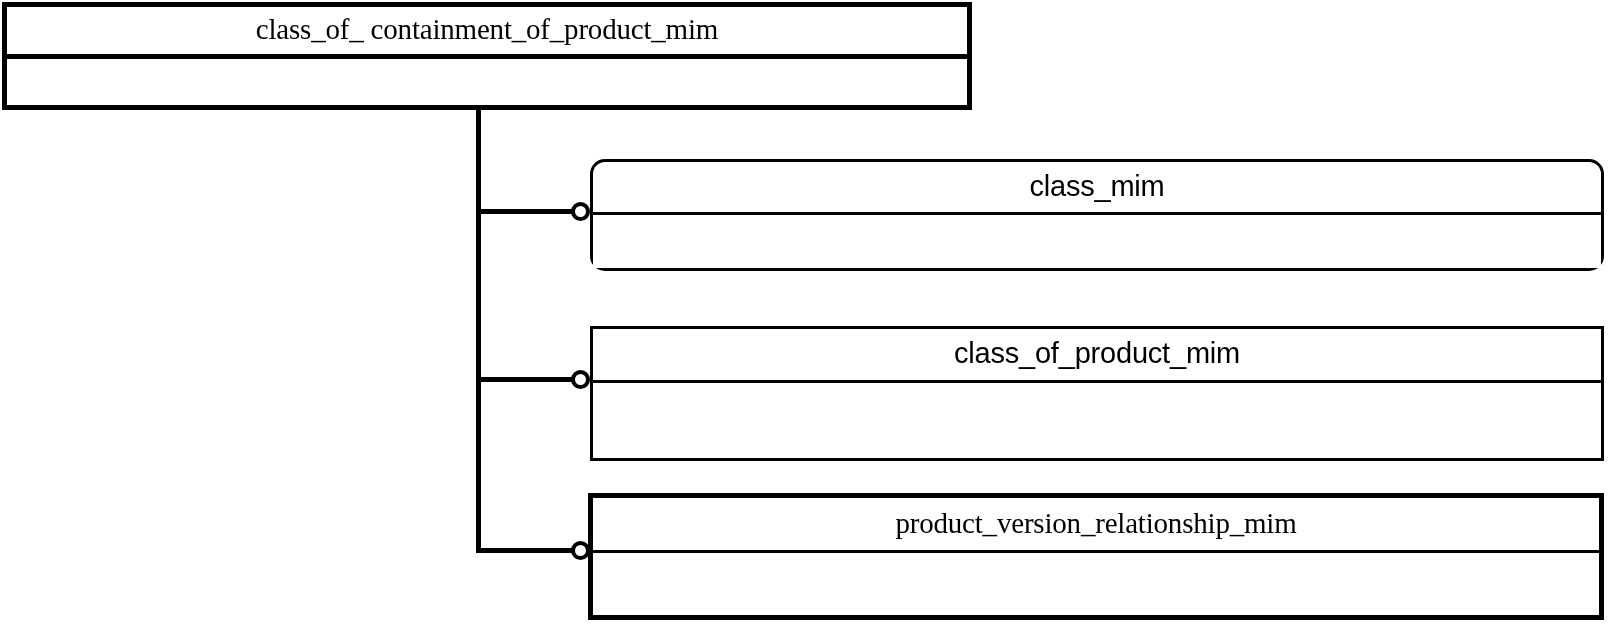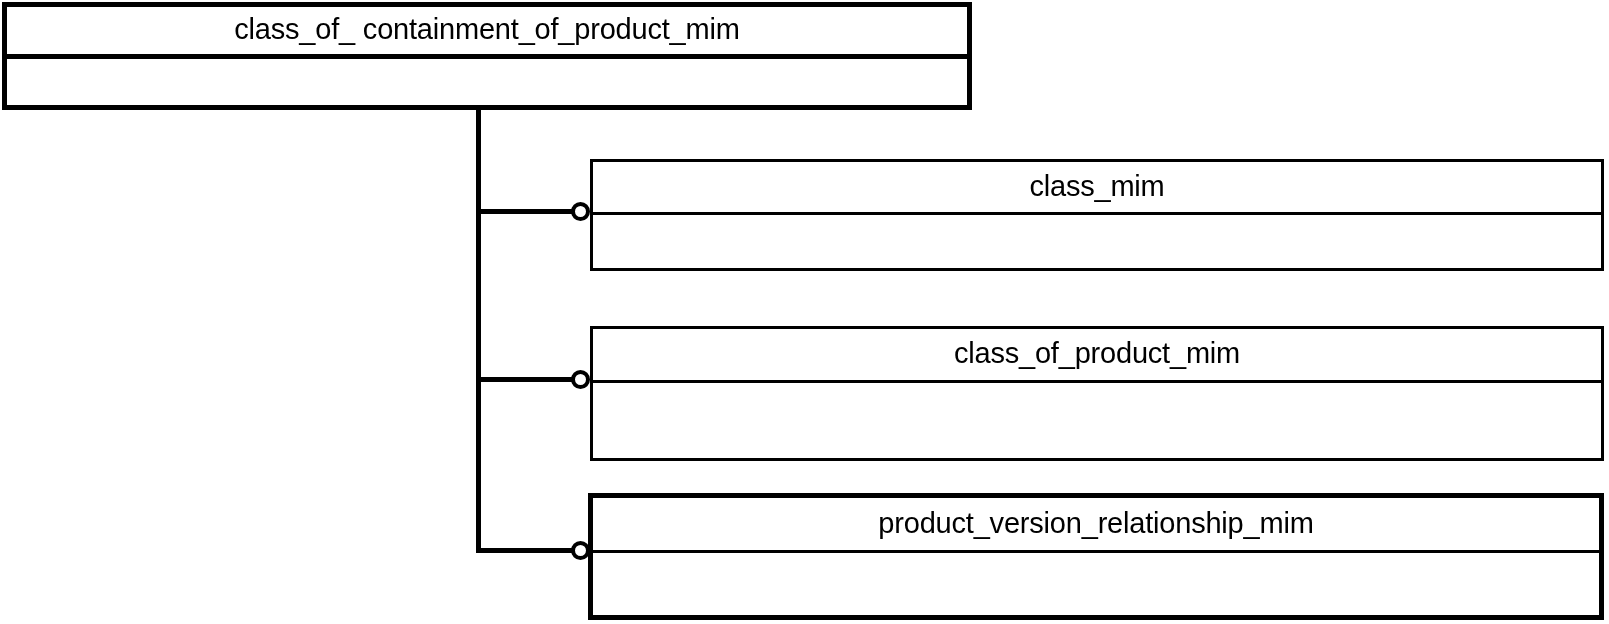--- a/index.html
+++ b/index.html
@@ -19,21 +19,21 @@
     overflow: hidden;
   }
   
   .schema-box {
     position: absolute;
     box-sizing: border-box;
     background: #ffffff;
     border-style: solid;
     border-color: #000000;
   }
-  .schema-box.thick { border-width: 5px; }
+  .schema-box.thick { border-width: 5px; font-family: Liberation Serif, serif; }
   .schema-box.thin  { border-width: 3px; }
 
   .box-title-row {
     position: absolute;
     left: 0;
     right: 0;
     top: 0;
     display: flex;
     align-items: center;
     justify-content: center;
@@ -93,21 +93,21 @@
   </div>
 
   <div class="conn-line conn-vertical" style="left:476px; top:108px; height:445px;"></div>
 
   <div class="conn-line conn-horizontal" style="left:476px; top:209px; width:110px;"></div>
 
   <div class="conn-line conn-horizontal" style="left:476px; top:377px; width:110px;"></div>
 
   <div class="conn-line conn-horizontal" style="left:476px; top:548px; width:110px;"></div>
 
-  <div class="schema-box thin" style="left:590px; top:159px; width:1014px; height:112px;">
+  <div class="schema-box thin" style="left:590px; top:159px; width:1014px; height:112px;border-radius:15px;">
     <div class="box-title-row" style="height:53px;">
       <span class="box-title-text">class_mim</span>
     </div>
     <div class="box-body-row" style="top:53px;"></div>
   </div>
   <div class="conn-circle" style="left:571px; top:202px;"></div>
 
   <div class="schema-box thin" style="left:590px; top:326px; width:1014px; height:135px;">
     <div class="box-title-row" style="height:54px;">
       <span class="box-title-text">class_of_product_mim</span>

